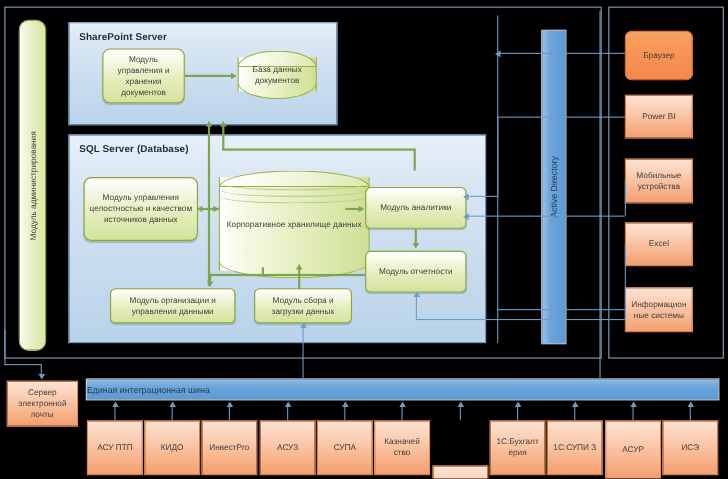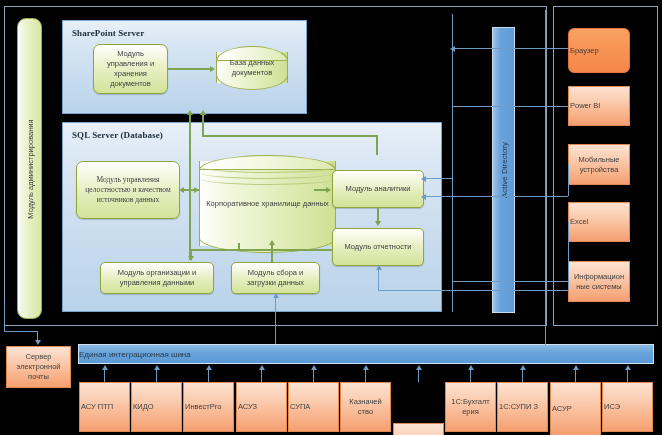--- a/index.html
+++ b/index.html
@@ -42,21 +42,21 @@
   .cyl .lbl{position:absolute;left:0;right:0;top:0;bottom:0;
     display:flex;align-items:center;justify-content:center;text-align:center;
     font-size:7.5px;line-height:10px;color:#3f3f3f;z-index:3;padding:0 4px;}
 
   
   .bluepanel{
     border:1px solid #7ba2c8;
     background:linear-gradient(to bottom,#e8f0f8 0%,#dbe8f4 18%,#cfe0f0 45%,#b9d3ea 100%);
     box-shadow:0 1px 2px rgba(0,0,0,.25);
   }
-  .panel-title{position:absolute;font-size:9px;font-weight:bold;color:#20313f;letter-spacing:.1px;font-family:Liberation Serif, serif;}
+  .panel-title{position:absolute;font-size:9px;font-weight:bold;color:#20313f;letter-spacing:.1px;}
 
   
   .adbar{
     border:1px solid #c8dcf0;
     background:linear-gradient(to right,#9cc2e8 0%,#6ba3da 35%,#5e9bd6 100%);
     box-shadow:0 1px 2px rgba(0,0,0,.3);
   }
   .adbar span{
     position:absolute;left:50%;top:50%;
     transform:translate(-50%,-50%) rotate(-90deg);white-space:nowrap;
@@ -72,21 +72,21 @@
   .adminbar span{
     position:absolute;left:50%;top:50%;
     transform:translate(-50%,-50%) rotate(-90deg);white-space:nowrap;
     font-size:7.5px;color:#3f3f3f;
   }
 
   
   .orange{
     border:1px solid #e08a52;
     background:linear-gradient(to bottom,#fde2d2 0%,#fbd0b6 30%,#f8b48c 70%,#f49f70 100%);
-    display:flex;align-items:center;justify-content:flex-start;text-align:center;
+    display:flex;align-items:center;justify-content:center;text-align:center;
     font-size:7.5px;line-height:10px;color:#3f3f3f;padding:1px;
     box-shadow:1px 1px 1px rgba(0,0,0,.3);
   }
   .orange.solid{
     border:1px solid #e0743a;border-radius:6px;
     background:linear-gradient(to bottom,#f9a263 0%,#f89455 45%,#f5884a 100%);
   }
 
   
   .bus{
@@ -132,21 +132,21 @@
   <div class="top"></div>
   <div class="lbl">База данных документов</div>
 </div>
 
 <div class="ln" style="left:168px;top:68px;width:44px;height:1.5px;"></div>
 <div class="arw rt-g" style="left:210px;top:65.5px;"></div>
 
 <div class="abs bluepanel" style="left:62px;top:122px;width:380px;height:190px;"></div>
 <div class="panel-title abs" style="left:72px;top:130px;">SQL Server (Database)</div>
 
-<div class="abs greenbox" style="left:76px;top:161px;width:104px;height:58px;font-family:Liberation Serif, serif;">
+<div class="abs greenbox" style="left:76px;top:161px;width:104px;height:58px;">
   <span>Модуль управления целостностью и качеством источников данных</span>
 </div>
 
 <div class="cyl" style="left:199px;top:155px;width:137px;height:98px;">
   <div class="body"></div>
   <div class="bot"></div>
   <div class="top"></div>
   <div class="ridge" style="top:12px;"></div>
   <div class="ridge" style="top:18px;"></div>
   <div class="ridge" style="top:24px;"></div>

